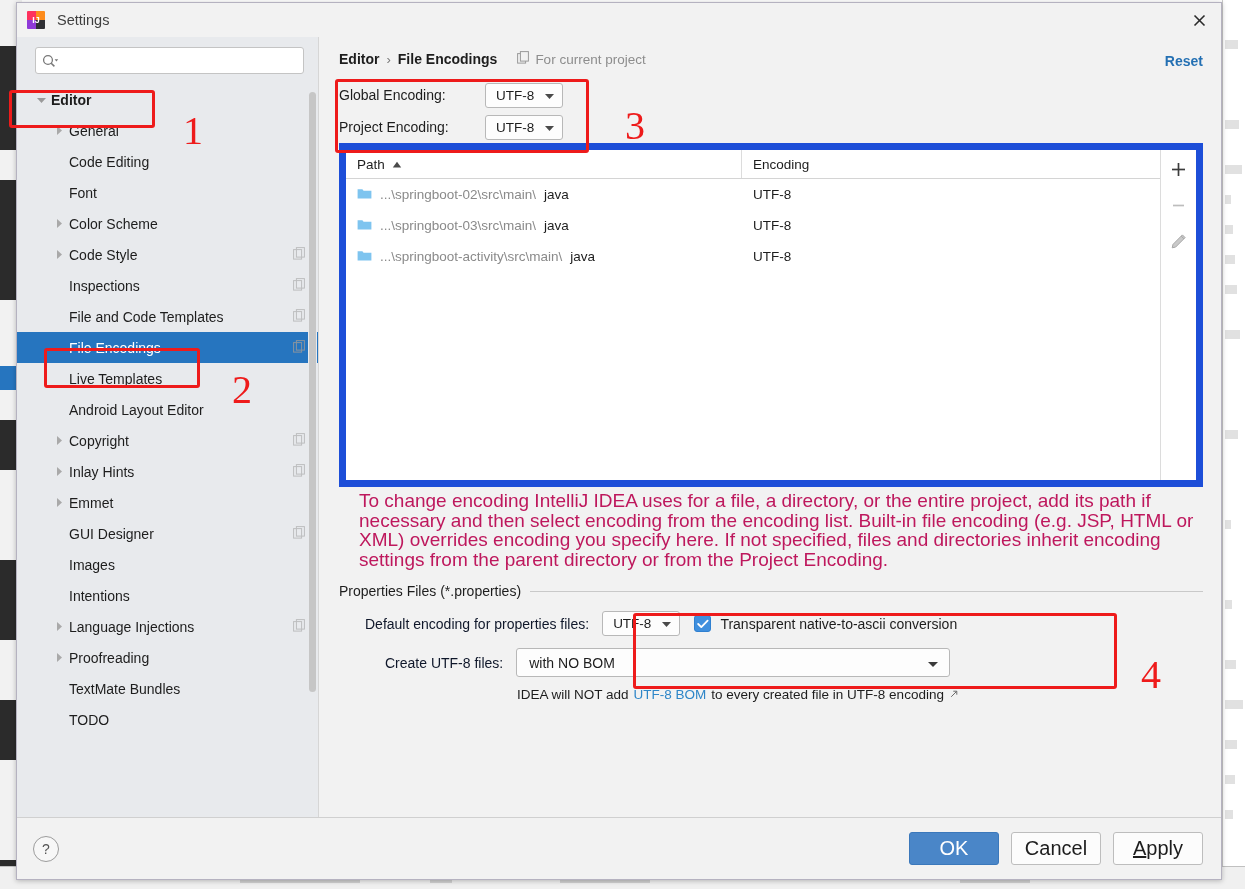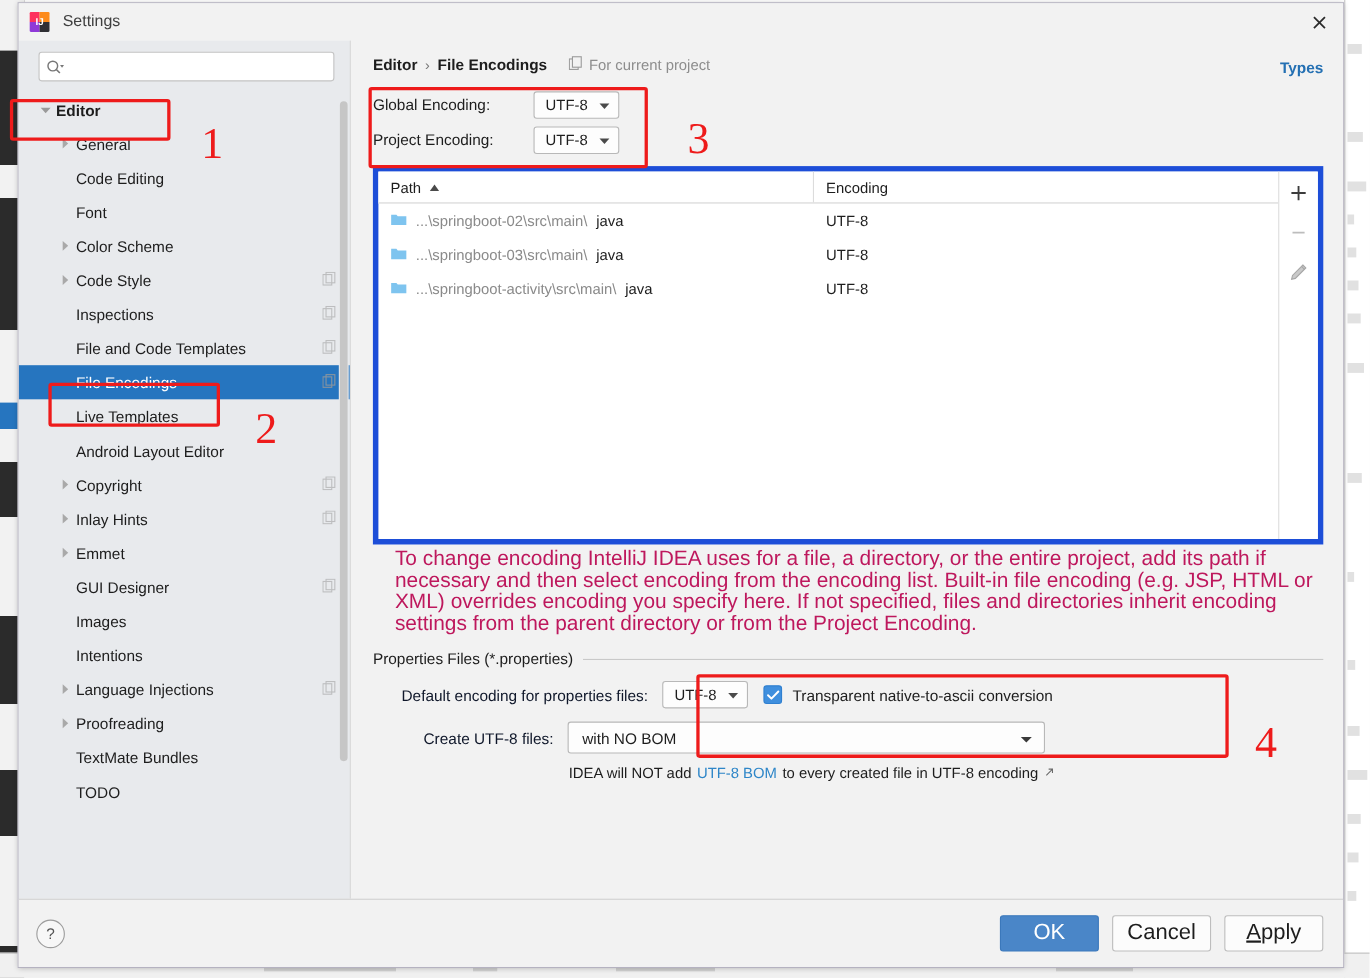--- a/index.html
+++ b/index.html
@@ -153,22 +153,21 @@
     height: 25px; min-width: 78px;
     background: #fdfdfd; border: 1px solid #b8b8b8; border-radius: 3px;
     display: inline-flex; align-items: center; justify-content: space-between;
     padding: 0 7px 0 10px; cursor: pointer; font-size: 13.5px; color:#1d1d1d;
   }
   .combo .cval { white-space: nowrap; }
   .combo .carrow { margin-left: 10px; }
 
   
   #table-wrap {
-    margin-top: 8px;
-    border: 5px solid #1d4ed8; background: #fff;
+    border: 7px solid #1d4ed8; background: #fff;
     height: 344px; display: flex;
   }
   #table-main { flex: 1 1 auto; min-width: 0; display:flex; flex-direction:column; }
   #table-head {
     height: 29px; flex: 0 0 29px; display: flex; align-items: center;
     border-bottom: 1px solid #d4d4d4; background: #fff; font-size: 13.5px; color:#1d1d1d;
   }
   #table-head .th-path { width: 396px; flex:0 0 396px; padding-left: 11px; display:flex; align-items:center; gap:7px; border-right:1px solid #dcdcdc; height:100%;}
   #table-head .th-enc { flex:1 1 auto; padding-left: 11px; }
   .trow { height: 31px; display: flex; align-items: center; font-size: 13.5px; }
@@ -494,21 +493,21 @@
         </div>
         <div id="for-current-project">
           <span>
             <svg width="13" height="13" viewBox="0 0 13 13" aria-hidden="true">
               <rect x="0.6" y="2.6" width="8" height="9.5" fill="none" stroke="#9a9a9a" stroke-width="1"></rect>
               <rect x="3.4" y="0.6" width="8" height="9.5" fill="#f2f2f2" stroke="#9a9a9a" stroke-width="1"></rect>
             </svg>
           </span>
           <span>For current project</span>
         </div>
-        <div id="reset-link">Types</div>
+        <div id="reset-link">Reset</div>
       </div>
 
       <div id="encoding-rows">
         <div class="enc-row">
           <div class="enc-label">Global Encoding:</div>
           <div class="combo">
             <span class="cval">UTF-8</span>
             <span class="carrow">
               <svg width="11" height="8" viewBox="0 0 11 8" aria-hidden="true">
                   <path d="M1 2 L10 2 L5.5 7 Z" fill="#4a4a4a"></path>

